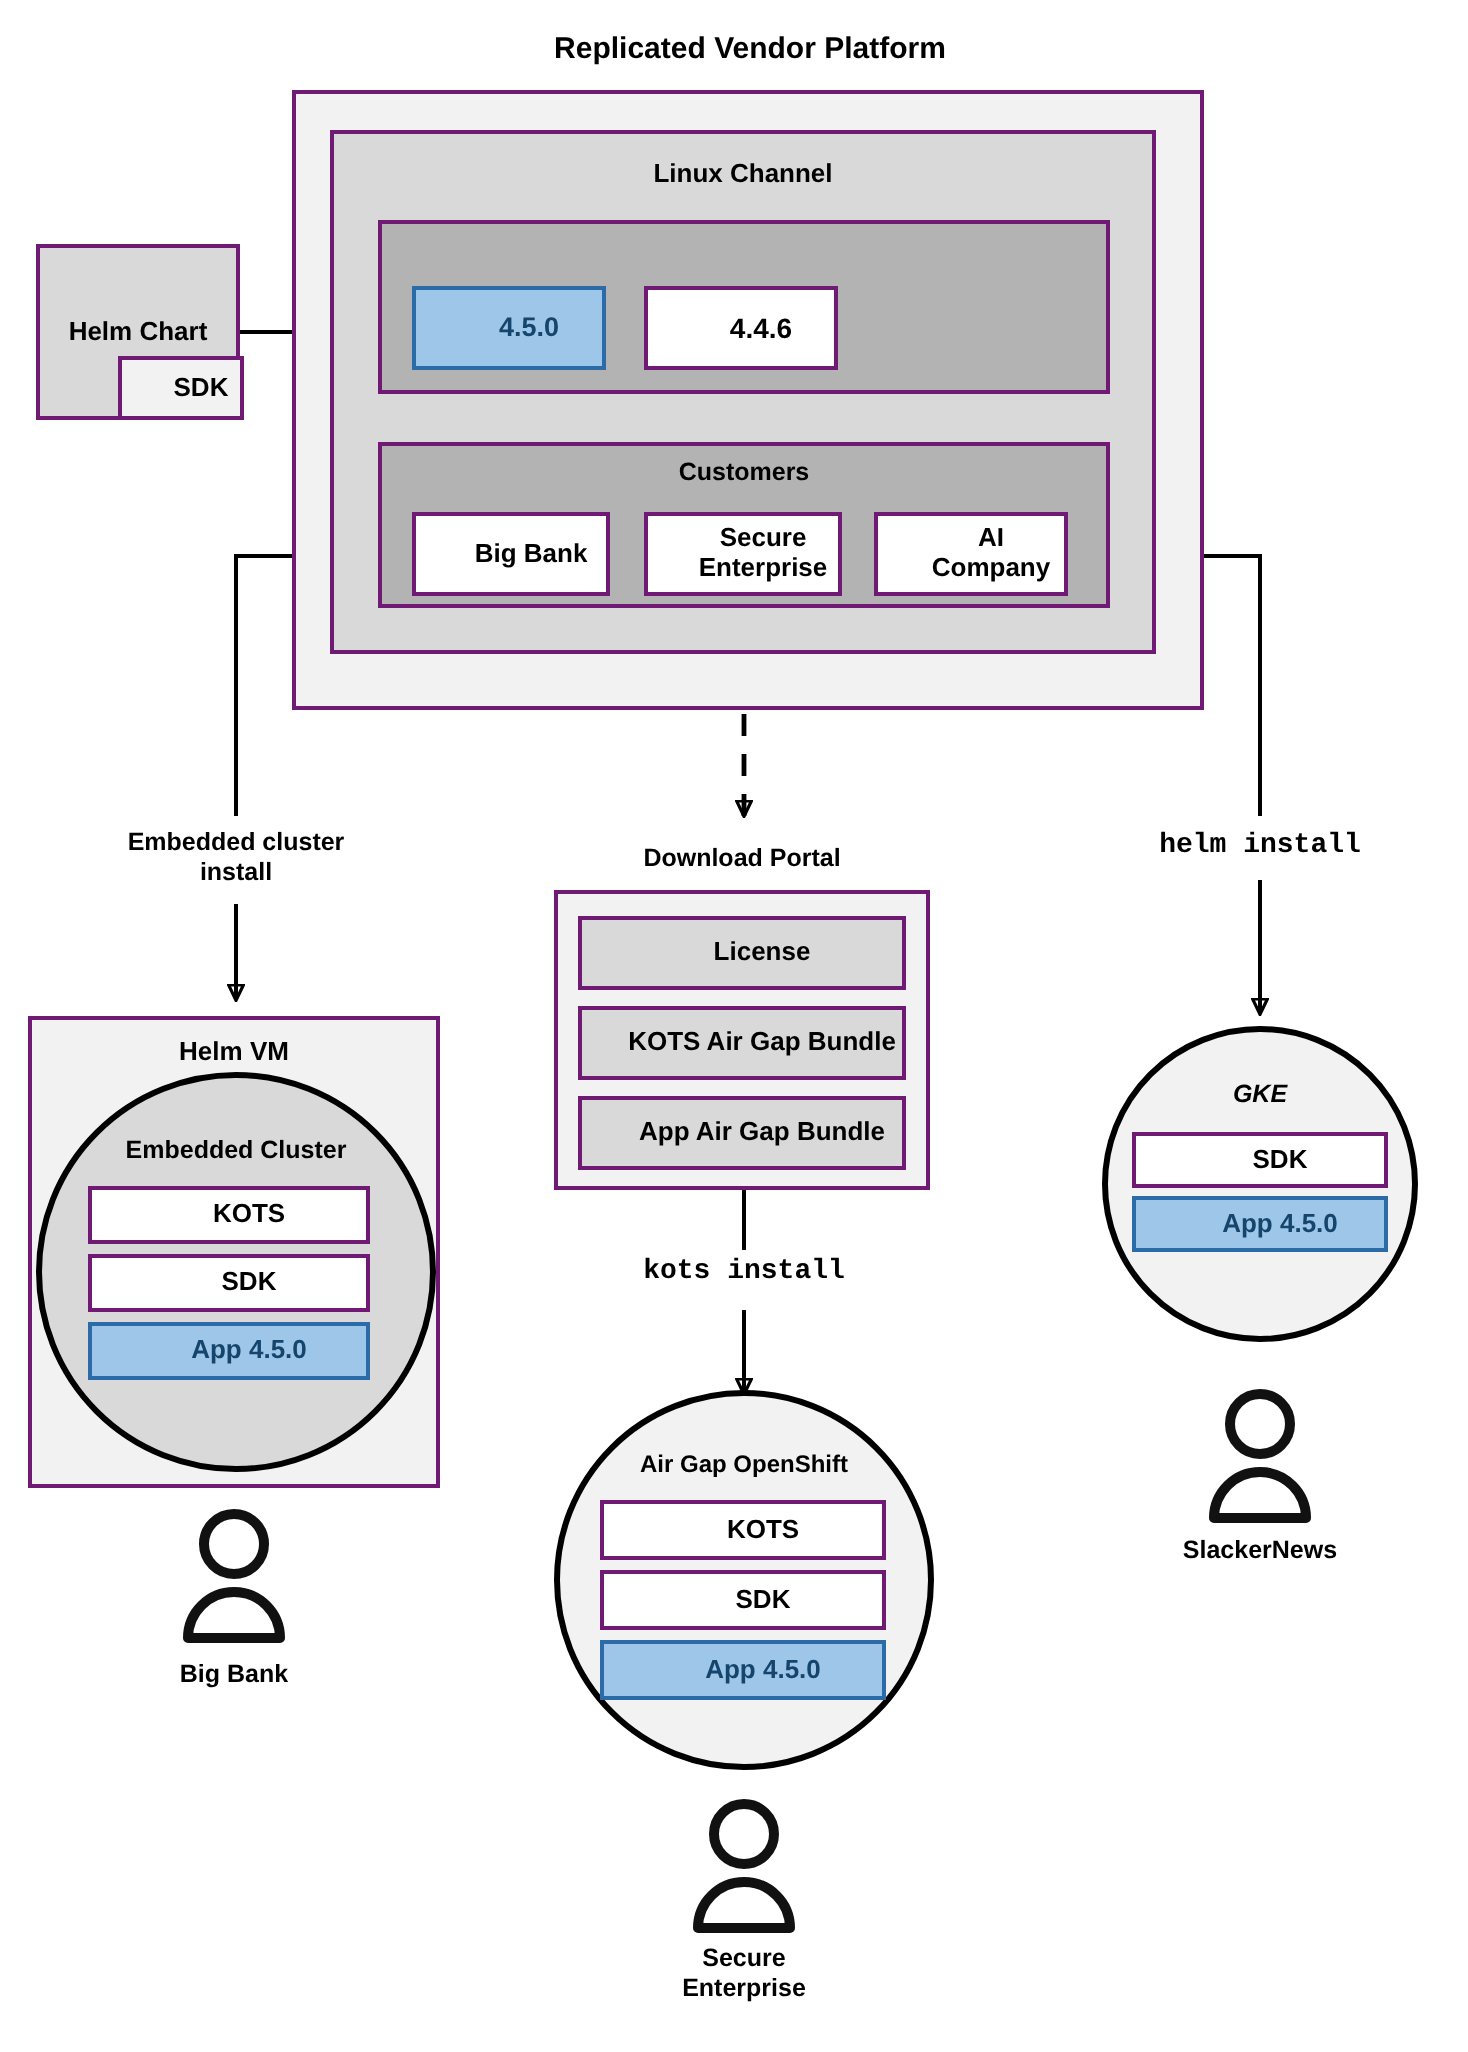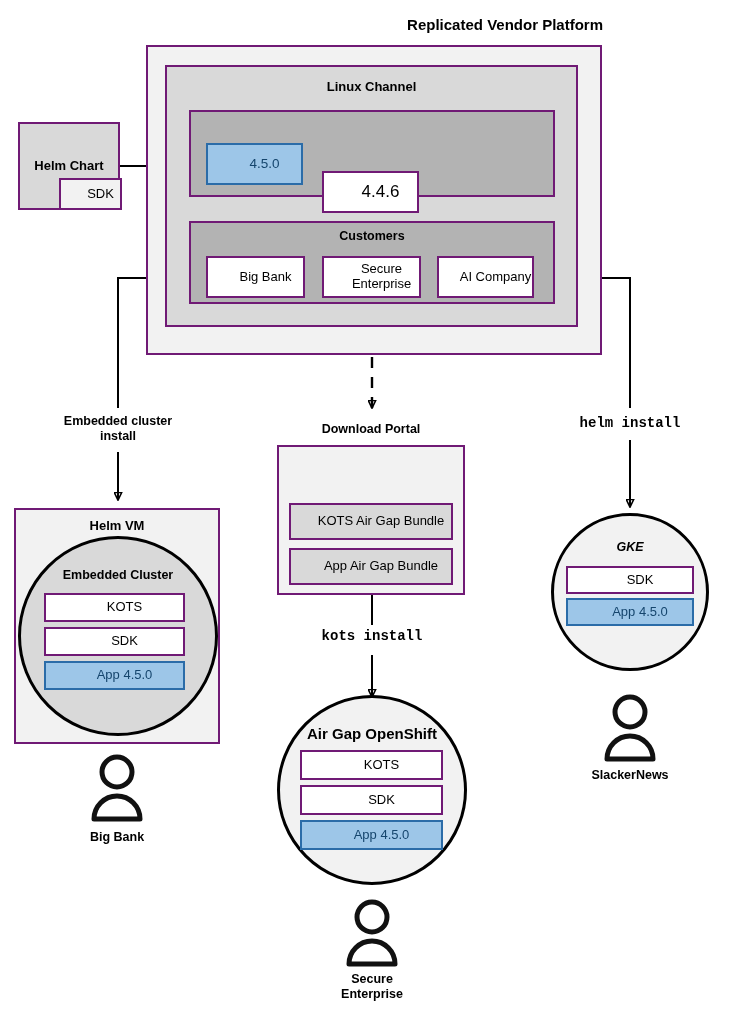--- a/index.html
+++ b/index.html
@@ -30,21 +30,21 @@
     white-space: pre-line;
   }
   .box {
     position: absolute;
     box-sizing: border-box;
     border: 2px solid #701a75;
     display: flex;
     align-items: center;
     justify-content: center;
     text-align: center;
-    font-weight: normal;
+    font-weight: bold;
     color: #000000;
     line-height: 1.15;
     padding-left: 20px;
   }
   .circle {
     position: absolute;
     box-sizing: border-box;
     border: 3px solid #000000;
     border-radius: 50%;
   }
@@ -88,31 +88,31 @@
 
     <path d="M533,278 L630,278 L630,408" fill="none" stroke="#000" stroke-width="2"></path>
     <path d="M630,440 L630,507" fill="none" stroke="#000" stroke-width="2" marker-end="url(#arrowhead)"></path>
 
     <path d="M372,297 L372,408" fill="none" stroke="#000" stroke-width="2.4" stroke-dasharray="11 9" marker-end="url(#arrowhead)"></path>
 
     <path d="M372,595 L372,625" fill="none" stroke="#000" stroke-width="2"></path>
     <path d="M372,655 L372,697" fill="none" stroke="#000" stroke-width="2" marker-end="url(#arrowhead)"></path>
   </svg>
 
-  <div class="lbl" style="left:147px; top:16px; width:456px; font-size:15px;text-align:right;">Replicated Vendor Platform</div>
+  <div class="lbl" style="left:147px; top:16px; width:456px; font-size:15px;">Replicated Vendor Platform</div>
 
   <div class="box f-l1" style="left:146px; top:45px; width:456px; height:310px; display:block;"></div>
 
   <div class="box f-l2" style="left:165px; top:65px; width:413px; height:262px; display:block;"></div>
 
   <div class="lbl" style="left:165px; top:79px; width:413px; font-size:13px;">Linux Channel</div>
 
   <div class="box f-l3" style="left:189px; top:110px; width:366px; height:87px; display:block;"></div>
   <div class="box f-blue" style="left:206px; top:143px; width:97px; height:42px; font-size:13.5px;">4.5.0</div>
-  <div class="box f-white" style="left:322px; top:143px; width:97px; height:42px; font-size:17px;margin-top:28px;">4.4.6</div>
+  <div class="box f-white" style="left:322px; top:143px; width:97px; height:42px; font-size:14px;">4.4.6</div>
 
   <div class="box f-l3" style="left:189px; top:221px; width:366px; height:83px; display:block;"></div>
   <div class="lbl" style="left:189px; top:229px; width:366px; font-size:12.5px;">Customers</div>
   <div class="box f-white" style="left:206px; top:256px; width:99px; height:42px; font-size:13px;">Big Bank</div>
   <div class="box f-white" style="left:322px; top:256px; width:99px; height:42px; font-size:13px; white-space:pre-line;">Secure
 Enterprise</div>
   <div class="box f-white" style="left:437px; top:256px; width:97px; height:42px; font-size:13px;">AI Company</div>
 
   <div class="box f-l2" style="left:18px; top:122px; width:102px; height:88px; display:block;"></div>
   <div class="lbl" style="left:18px; top:158px; width:102px; font-size:13px;">Helm Chart</div>
@@ -120,39 +120,40 @@
 
   <div class="lbl" style="left:38px; top:414px; width:160px; font-size:12.5px;">Embedded cluster
 install</div>
 
   <div class="lbl mono" style="left:550px; top:415px; width:160px; font-size:14px;">helm install</div>
 
   <div class="lbl mono" style="left:292px; top:628px; width:160px; font-size:14px;">kots install</div>
 
   <div class="lbl" style="left:277px; top:422px; width:188px; font-size:12.5px;">Download Portal</div>
   <div class="box f-l1" style="left:277px; top:445px; width:188px; height:150px; display:block;"></div>
+  <div class="box f-gray" style="left:289px; top:458px; width:164px; height:37px; font-size:13px;">License</div>
   <div class="box f-gray" style="left:289px; top:503px; width:164px; height:37px; font-size:13px;">KOTS Air Gap Bundle</div>
   <div class="box f-gray" style="left:289px; top:548px; width:164px; height:37px; font-size:13px;">App Air Gap Bundle</div>
 
   <div class="box f-l1" style="left:14px; top:508px; width:206px; height:236px; display:block;"></div>
   <div class="lbl" style="left:14px; top:518px; width:206px; font-size:13px;">Helm VM</div>
   <div class="circle f-l2" style="left:18px; top:536px; width:200px; height:200px;"></div>
   <div class="lbl" style="left:18px; top:568px; width:200px; font-size:12.5px;">Embedded Cluster</div>
   <div class="box f-white" style="left:44px; top:593px; width:141px; height:29px; font-size:13px;">KOTS</div>
   <div class="box f-white" style="left:44px; top:627px; width:141px; height:29px; font-size:13px;">SDK</div>
   <div class="box f-blue" style="left:44px; top:661px; width:141px; height:29px; font-size:13px;">App 4.5.0</div>
 
   <svg class="wires" viewBox="0 0 734 1026">
     <circle cx="117" cy="772" r="15" fill="none" stroke="#111" stroke-width="5"></circle>
     <path d="M94,819 a23,23 0 0 1 46,0 Z" fill="none" stroke="#111" stroke-width="5" stroke-linejoin="round"></path>
   </svg>
   <div class="lbl" style="left:37px; top:830px; width:160px; font-size:12.5px;">Big Bank</div>
 
   <div class="circle f-l1" style="left:277px; top:695px; width:190px; height:190px;"></div>
-  <div class="lbl" style="left:277px; top:725px; width:190px; font-size:15px;">Air Gap OpenShift</div>
+  <div class="lbl" style="left:277px; top:725px; width:190px; font-size:12px;">Air Gap OpenShift</div>
   <div class="box f-white" style="left:300px; top:750px; width:143px; height:30px; font-size:13px;">KOTS</div>
   <div class="box f-white" style="left:300px; top:785px; width:143px; height:30px; font-size:13px;">SDK</div>
   <div class="box f-blue" style="left:300px; top:820px; width:143px; height:30px; font-size:13px;">App 4.5.0</div>
 
   <svg class="wires" viewBox="0 0 734 1026">
     <circle cx="372" cy="917" r="15" fill="none" stroke="#111" stroke-width="5"></circle>
     <path d="M349,964 a23,23 0 0 1 46,0 Z" fill="none" stroke="#111" stroke-width="5" stroke-linejoin="round"></path>
   </svg>
   <div class="lbl" style="left:292px; top:972px; width:160px; font-size:12.5px;">Secure
 Enterprise</div>

